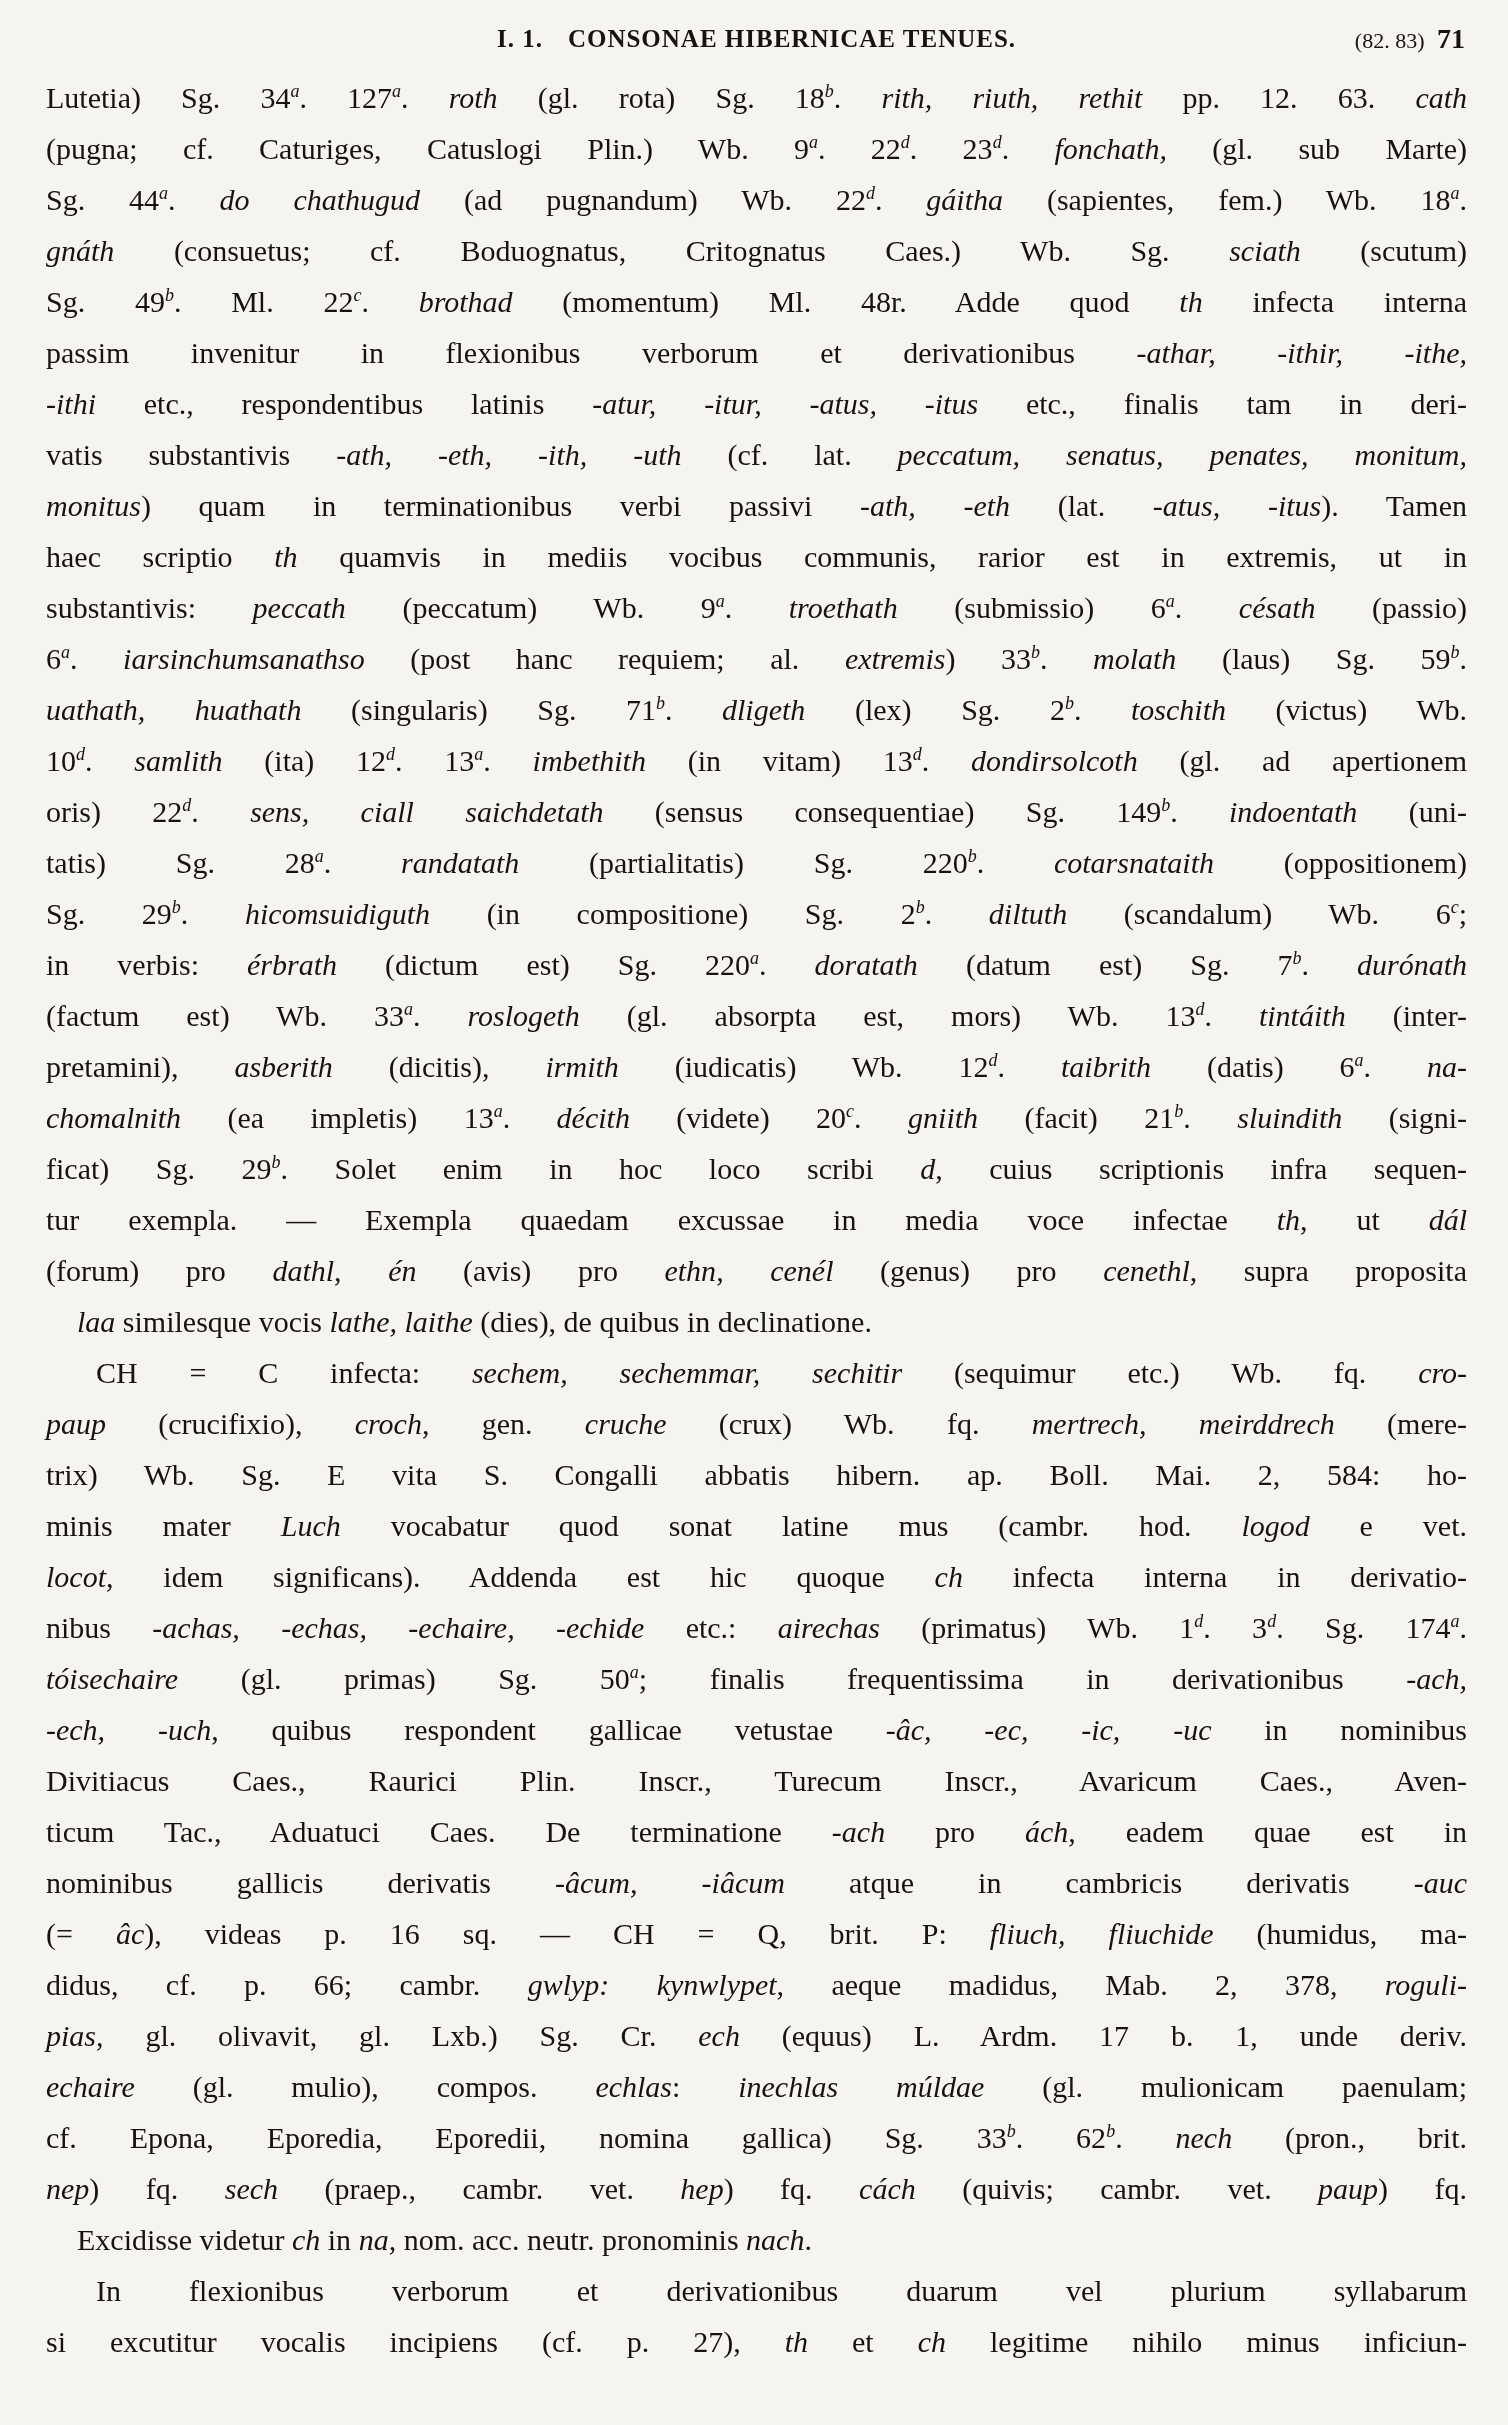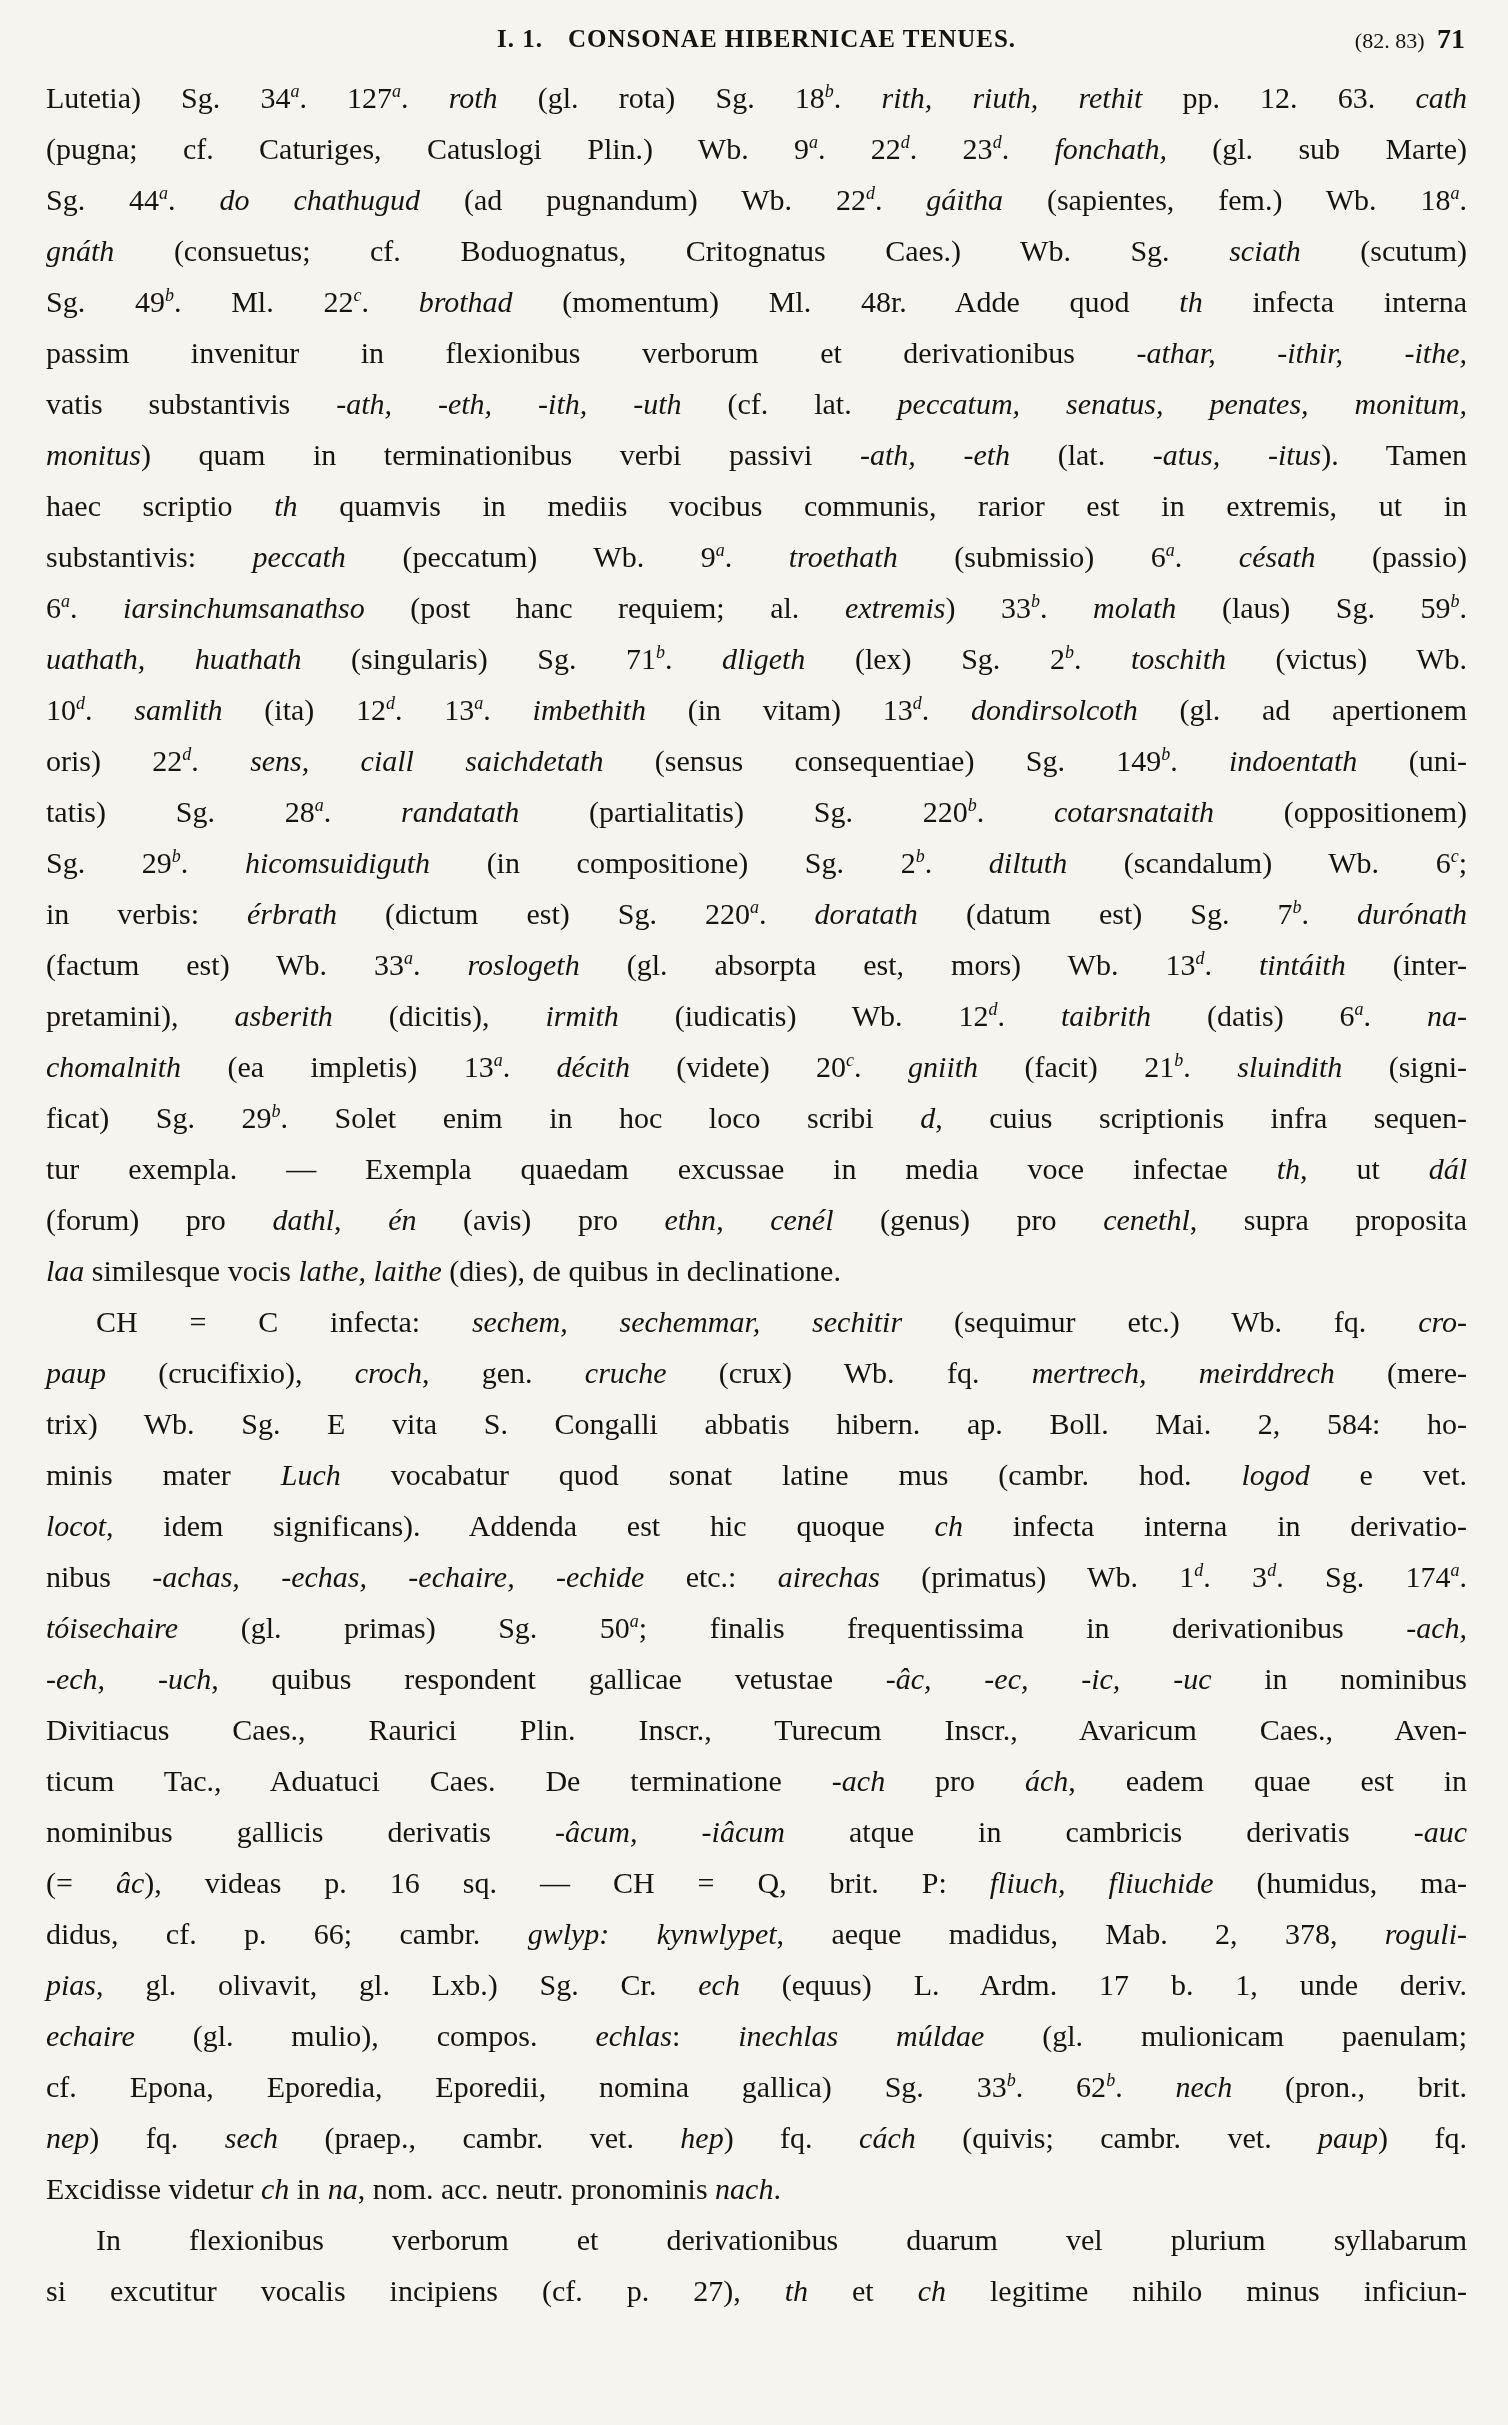--- a/index.html
+++ b/index.html
@@ -31,21 +31,21 @@
   .header-right .pagenum{
     font-weight:700;font-size:28px;margin-left:12.6px;
   }
   .page-body{line-height:51px;}
   .line{
     text-align:justify;
     text-align-last:justify;
     -moz-text-align-last:justify;
     white-space:normal;
   }
-  .line.para-end{text-align-last:left;-moz-text-align-last:left;}
+  .line.para-end{text-align-last:left;margin-left:31px;-moz-text-align-last:left;}
   .line.indent{padding-left:50px;}
   .line i{font-style:italic;}
   .line sup{
     font-size:60%;
     font-style:italic;
     line-height:0;
     vertical-align:super;
     letter-spacing:0;
   }
 </style>
@@ -61,20 +61,21 @@
       <span>(82. 83)</span><span class="pagenum">71</span>
     </div>
   </header>
   <main class="page-body" id="body-lines">
       <div class="line">Lutetia) Sg. 34<sup>a</sup>. 127<sup>a</sup>. <i>roth</i> (gl. rota) Sg. 18<sup>b</sup>. <i>rith, riuth, rethit</i> pp. 12. 63. <i>cath</i></div>
       <div class="line">(pugna; cf. Caturiges, Catuslogi Plin.) Wb. 9<sup>a</sup>. 22<sup>d</sup>. 23<sup>d</sup>. <i>fonchath,</i> (gl. sub Marte)</div>
       <div class="line">Sg. 44<sup>a</sup>. <i>do chathugud</i> (ad pugnandum) Wb. 22<sup>d</sup>. <i>gáitha</i> (sapientes, fem.) Wb. 18<sup>a</sup>.</div>
       <div class="line"><i>gnáth</i> (consuetus; cf. Boduognatus, Critognatus Caes.) Wb. Sg. <i>sciath</i> (scutum)</div>
       <div class="line">Sg. 49<sup>b</sup>. Ml. 22<sup>c</sup>. <i>brothad</i> (momentum) Ml. 48r. Adde quod <i>th</i> infecta interna</div>
       <div class="line">passim invenitur in flexionibus verborum et derivationibus <i>-athar, -ithir, -ithe,</i></div>
+      <div class="line"><i>-ithi</i> etc., respondentibus latinis <i>-atur, -itur, -atus, -itus</i> etc., finalis tam in deri-</div>
       <div class="line">vatis substantivis <i>-ath, -eth, -ith, -uth</i> (cf. lat. <i>peccatum, senatus, penates, monitum,</i></div>
       <div class="line"><i>monitus</i>) quam in terminationibus verbi passivi <i>-ath, -eth</i> (lat. <i>-atus, -itus</i>). Tamen</div>
       <div class="line">haec scriptio <i>th</i> quamvis in mediis vocibus communis, rarior est in extremis, ut in</div>
       <div class="line">substantivis: <i>peccath</i> (peccatum) Wb. 9<sup>a</sup>. <i>troethath</i> (submissio) 6<sup>a</sup>. <i>césath</i> (passio)</div>
       <div class="line">6<sup>a</sup>. <i>iarsinchumsanathso</i> (post hanc requiem; al. <i>extremis</i>) 33<sup>b</sup>. <i>molath</i> (laus) Sg. 59<sup>b</sup>.</div>
       <div class="line"><i>uathath, huathath</i> (singularis) Sg. 71<sup>b</sup>. <i>dligeth</i> (lex) Sg. 2<sup>b</sup>. <i>toschith</i> (victus) Wb.</div>
       <div class="line">10<sup>d</sup>. <i>samlith</i> (ita) 12<sup>d</sup>. 13<sup>a</sup>. <i>imbethith</i> (in vitam) 13<sup>d</sup>. <i>dondirsolcoth</i> (gl. ad apertionem</div>
       <div class="line">oris) 22<sup>d</sup>. <i>sens, ciall saichdetath</i> (sensus consequentiae) Sg. 149<sup>b</sup>. <i>indoentath</i> (uni-</div>
       <div class="line">tatis) Sg. 28<sup>a</sup>. <i>randatath</i> (partialitatis) Sg. 220<sup>b</sup>. <i>cotarsnataith</i> (oppositionem)</div>
       <div class="line">Sg. 29<sup>b</sup>. <i>hicomsuidiguth</i> (in compositione) Sg. 2<sup>b</sup>. <i>diltuth</i> (scandalum) Wb. 6<sup>c</sup>;</div>

